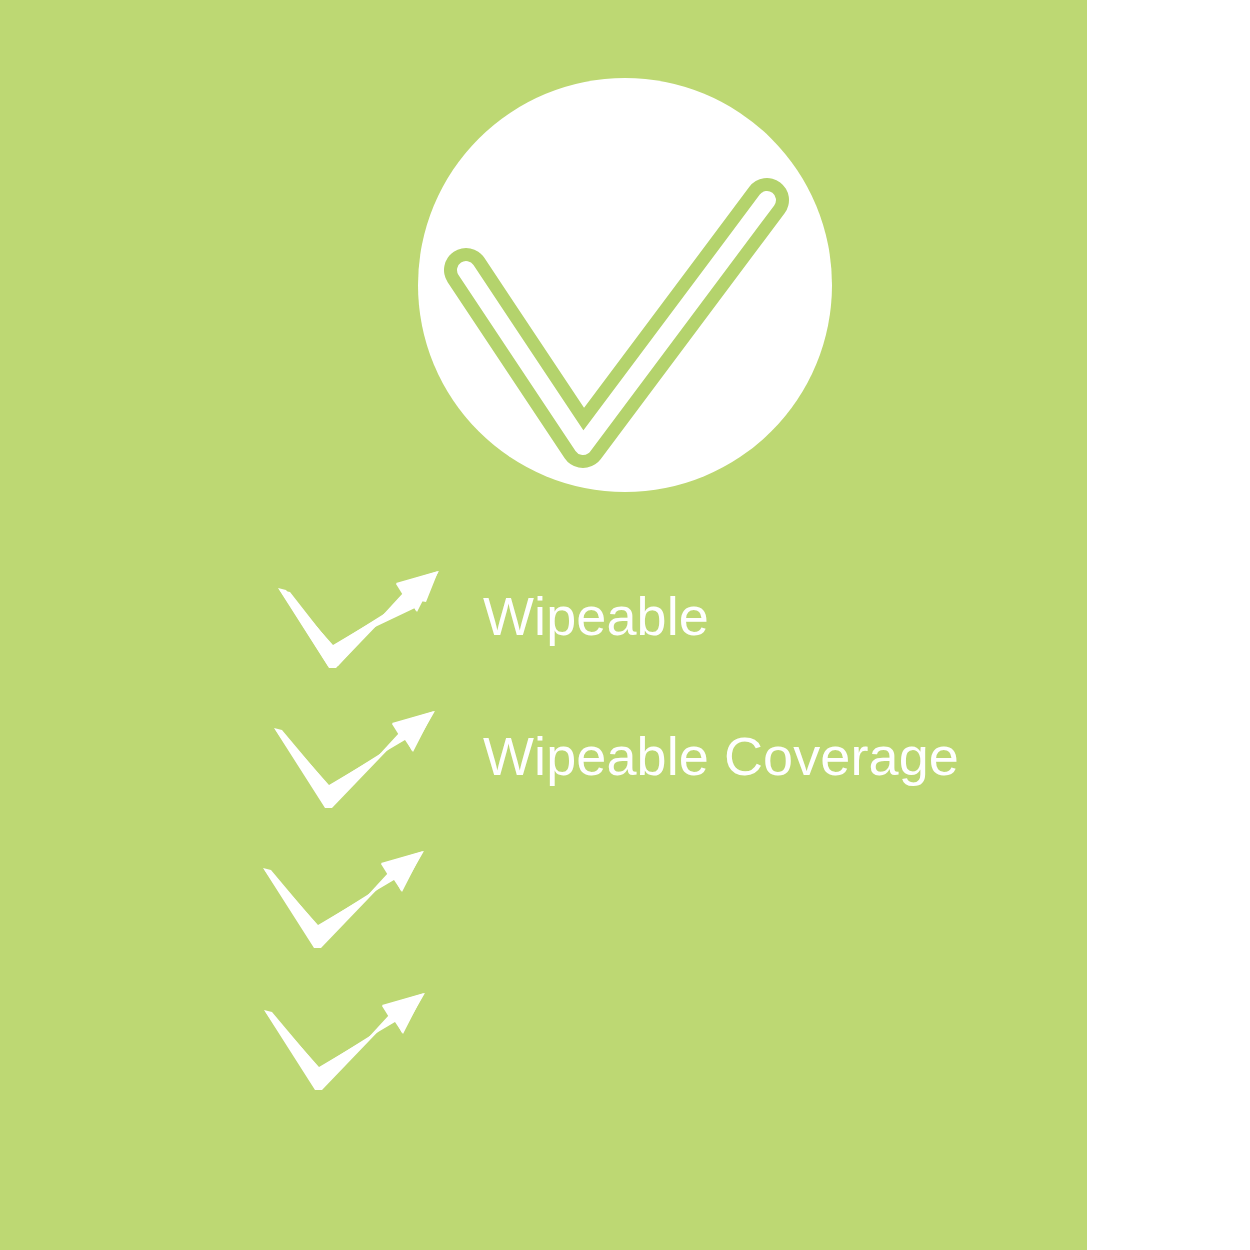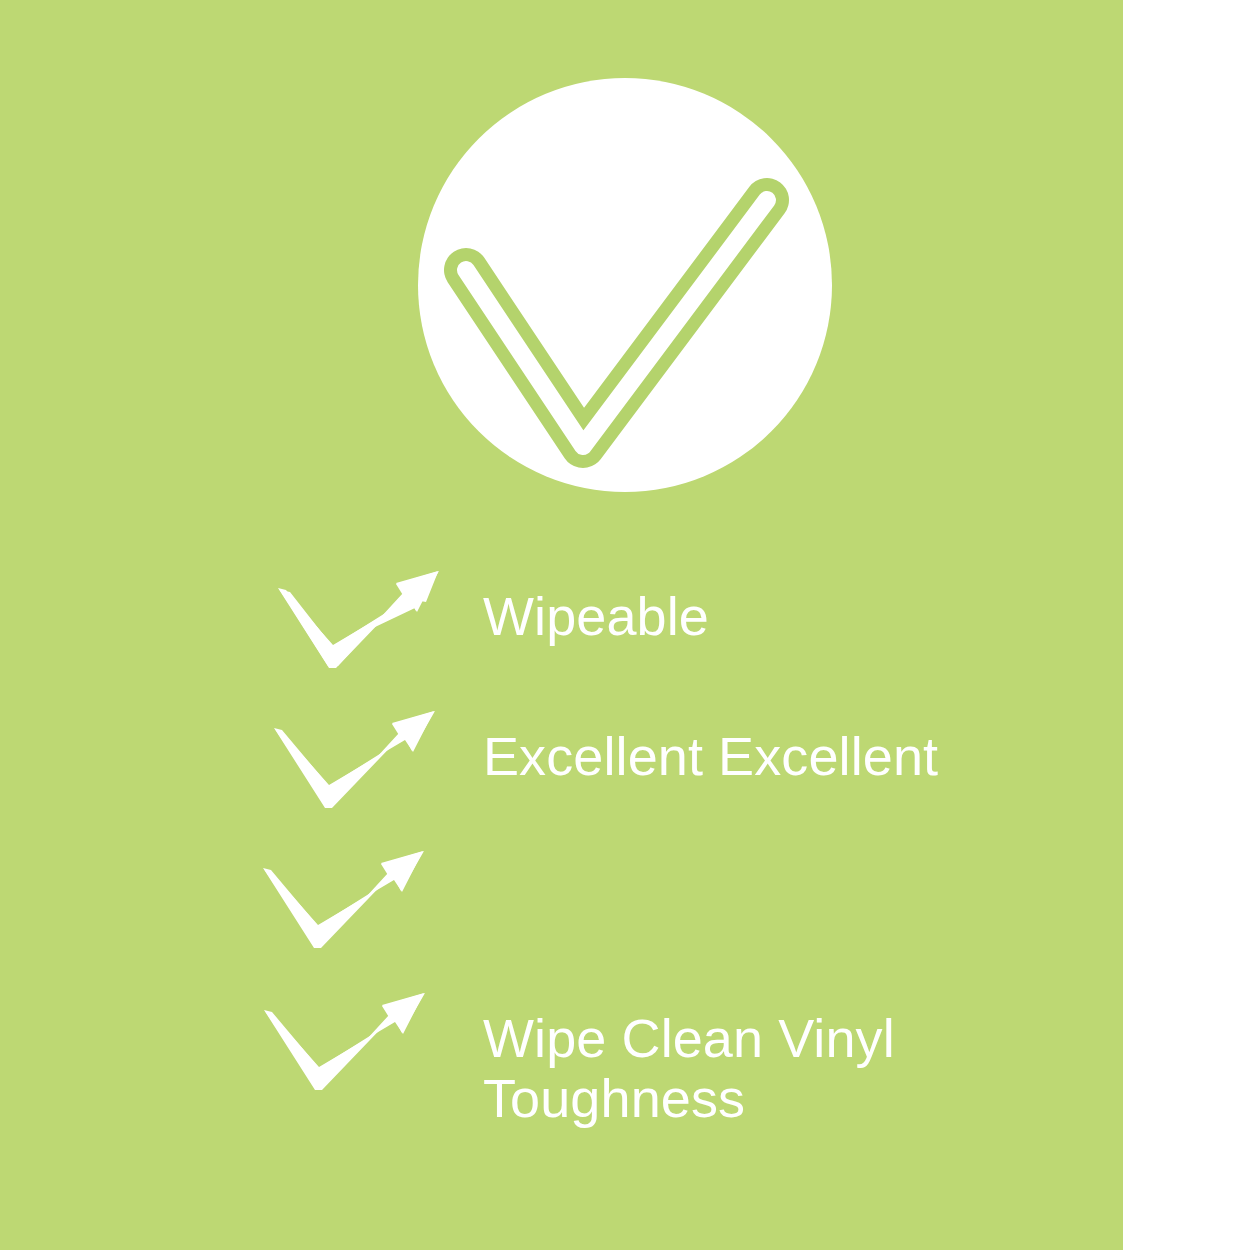--- a/index.html
+++ b/index.html
@@ -13,21 +13,20 @@
     overflow: hidden;
     font-family: "Liberation Sans", sans-serif;
   }
 
   .poster {
     position: relative;
     width: 1087px;
     height: 1250px;
     background: #bdd873;
     overflow: hidden;
-    padding-left: 36px;
   }
 
   
   .badge {
     position: absolute;
     left: 418px;
     top: 78px;
     width: 414px;
     height: 414px;
   }
@@ -163,21 +162,21 @@
                    L 140 43
                    L 163 3
                    L 120 16
                    L 130 32
                    L 57 78
                    L 10 22
                    Z" fill="#ffffff"></path>
           <path d="M 3 21 L 55 99 L 59 99 L 127 25 L 120 15 L 162 3 L 141 44 L 133 32 L 57 77 L 9 23 Z" fill="#ffffff"></path>
         </svg>
       </span>
-      <div class="feature-label" style="color: rgb(255, 255, 255);">Excellent Excellent</div>
+      <div class="feature-label" style="color: rgb(255, 255, 255);">Wipeable Coverage</div>
     </div>
 
     <div class="feature-row row-3">
       <span class="bullet-icon">
         <svg viewBox="0 0 168 104" xmlns="http://www.w3.org/2000/svg" aria-hidden="true">
           <path d="M 2 20
                    L 53 100
                    L 60 100
                    L 131 26
                    L 140 43
@@ -202,18 +201,16 @@
                    L 140 43
                    L 163 3
                    L 120 16
                    L 130 32
                    L 57 78
                    L 10 22
                    Z" fill="#ffffff"></path>
           <path d="M 3 21 L 55 99 L 59 99 L 127 25 L 120 15 L 162 3 L 141 44 L 133 32 L 57 77 L 9 23 Z" fill="#ffffff"></path>
         </svg>
       </span>
-      <div class="feature-label" style="color: rgb(255, 255, 255);">Wipe Clean Vinyl
-Toughness</div>
     </div>
 
   </div>
 </div>
 
 </body></html>

